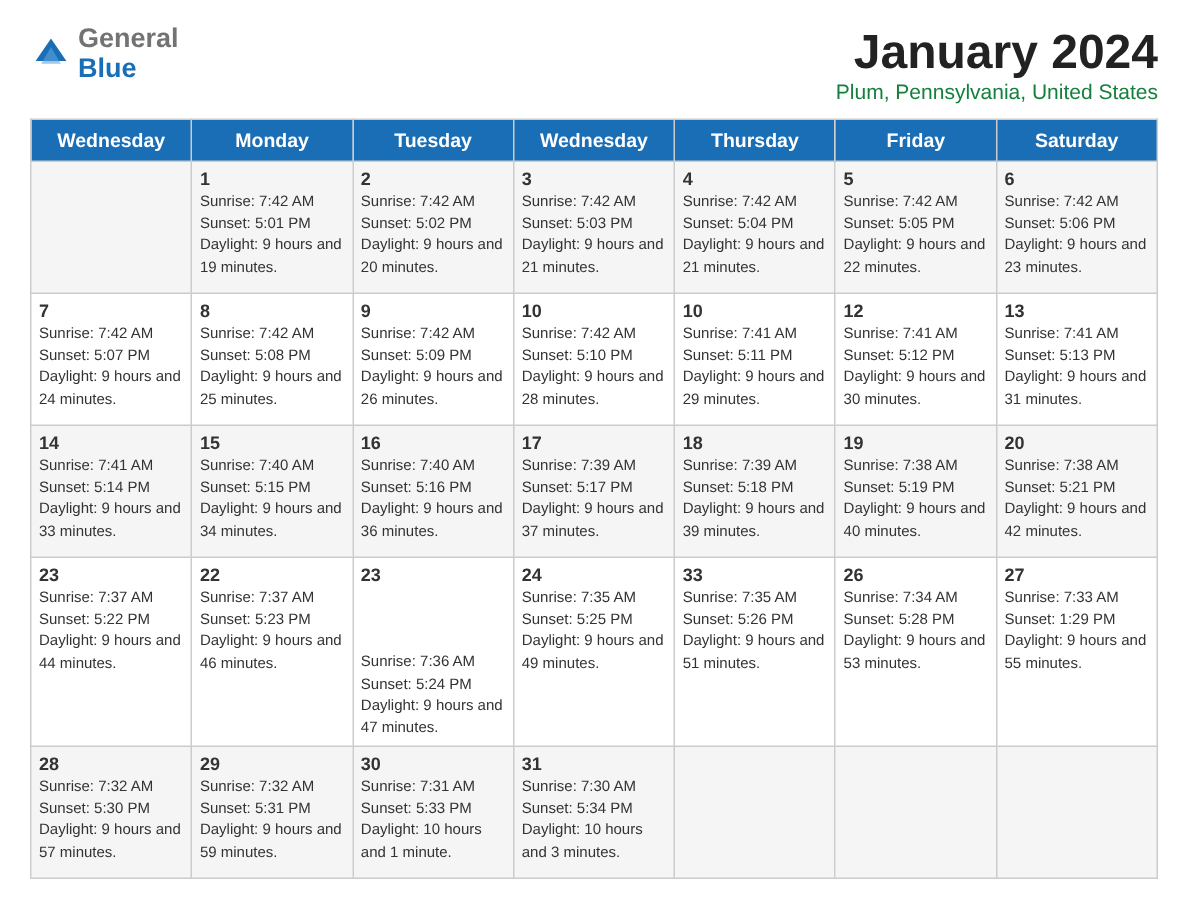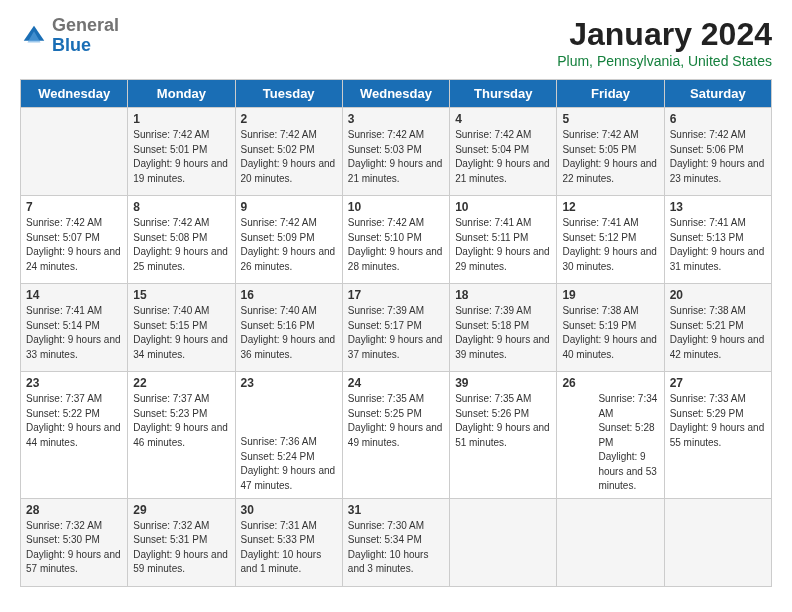--- a/index.html
+++ b/index.html
@@ -262,35 +262,35 @@
 Sunset: 5:24 PM
 Daylight: 9 hours and 47 minutes.</div>
         </td>
         <td>
           <span class="day-number">24</span>
           <div class="cell-info" style="white-space: pre-line;">Sunrise: 7:35 AM
 Sunset: 5:25 PM
 Daylight: 9 hours and 49 minutes.</div>
         </td>
         <td>
-          <span class="day-number">39</span>
+          <span class="day-number">33</span>
           <div class="cell-info" style="white-space: pre-line;">Sunrise: 7:35 AM
 Sunset: 5:26 PM
 Daylight: 9 hours and 51 minutes.</div>
         </td>
         <td>
           <span class="day-number">26</span>
-          <div class="cell-info" style="white-space: pre-line; margin-left: 36px;">Sunrise: 7:34 AM
+          <div class="cell-info" style="white-space: pre-line;">Sunrise: 7:34 AM
 Sunset: 5:28 PM
 Daylight: 9 hours and 53 minutes.</div>
         </td>
         <td>
           <span class="day-number">27</span>
           <div class="cell-info" style="white-space: pre-line;">Sunrise: 7:33 AM
-Sunset: 5:29 PM
+Sunset: 1:29 PM
 Daylight: 9 hours and 55 minutes.</div>
         </td>
       </tr>
       <tr>
         <td>
           <span class="day-number">28</span>
           <div class="cell-info" style="white-space: pre-line;">Sunrise: 7:32 AM
 Sunset: 5:30 PM
 Daylight: 9 hours and 57 minutes.</div>
         </td>

